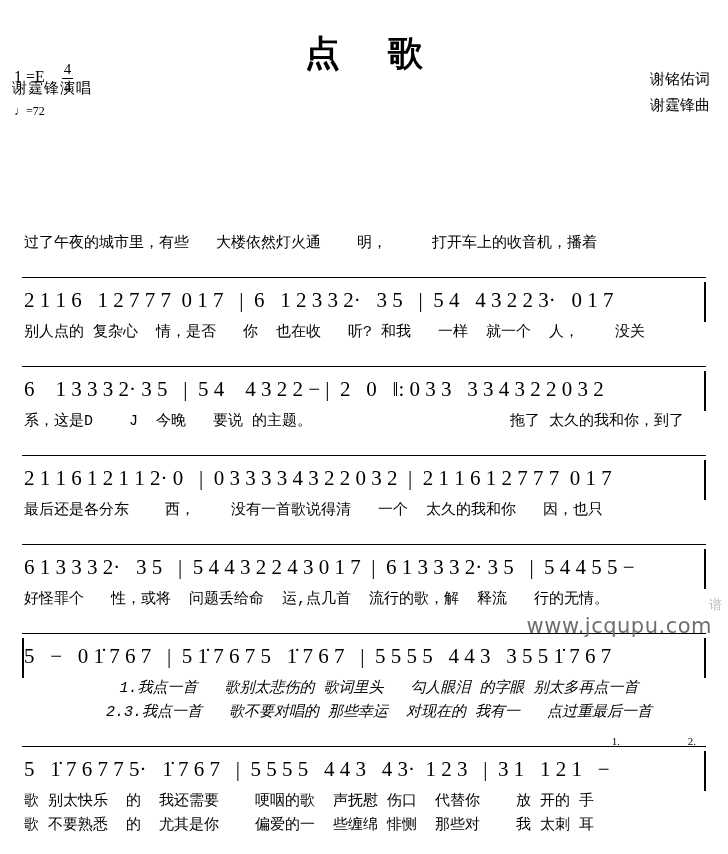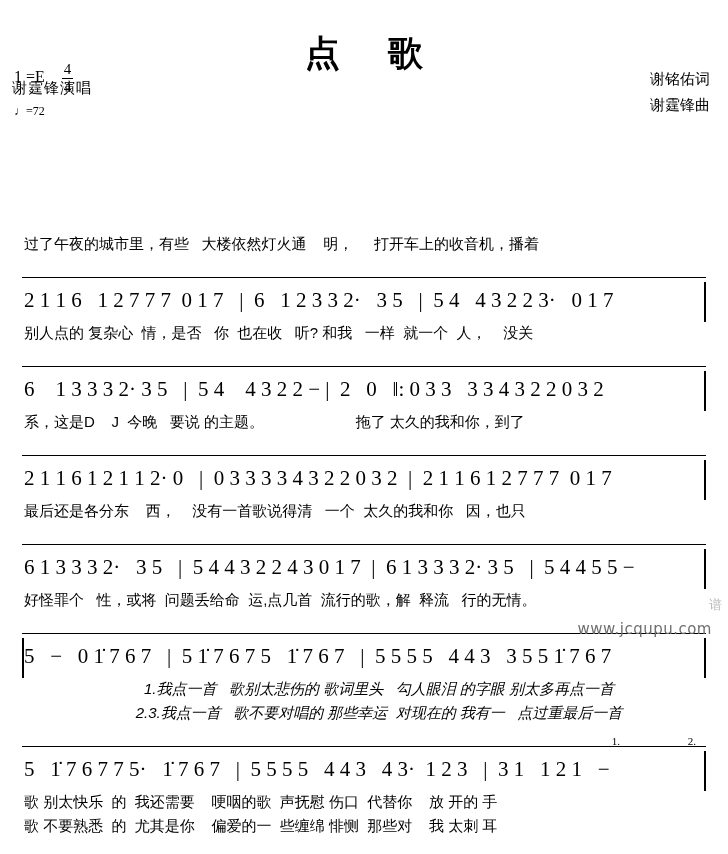--- a/index.html
+++ b/index.html
@@ -105,21 +105,21 @@
     white-space: pre;
     padding-bottom: 2px;
   }
   .staff .notes {
     display: block;
     width: 100%;
     line-height: 40px;
     padding-left: 2px;
   }
   .lyric {
-    font-family: Liberation Sans, sans-serif;
+    font-family: Liberation Mono, monospace;
     font-size: 15px;
     letter-spacing: 0px;
     white-space: pre;
     padding-left: 2px;
     line-height: 22px;
     margin-bottom: 2px;
   }
   .lyric.italic {
     font-style: italic;
   }
@@ -144,21 +144,21 @@
     width: 2px;
     height: 40px;
     background: #000;
   }
 
   .watermark {
     position: absolute;
     right: 16px;
     bottom: 10px;
     font-family: "DejaVu Sans", sans-serif;
-    font-size: 15px;
+    font-size: 21px;
     color: #6f6f6f;
     letter-spacing: 0.5px;
   }
   .corner-mark {
     position: absolute;
     right: 6px;
     bottom: 34px;
     font-family: "DejaVu Sans", sans-serif;
     font-size: 13px;
     color: #bcbcbc;

